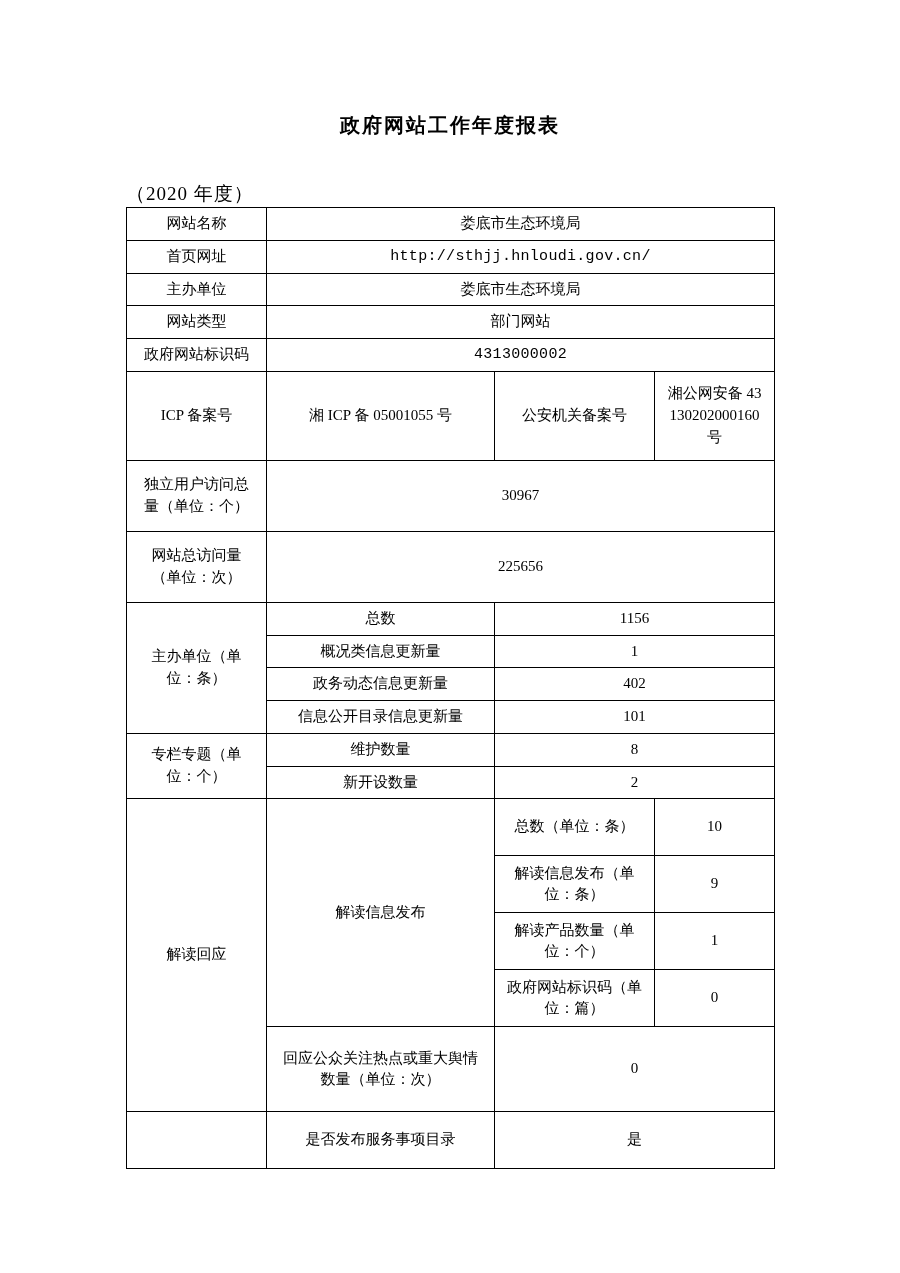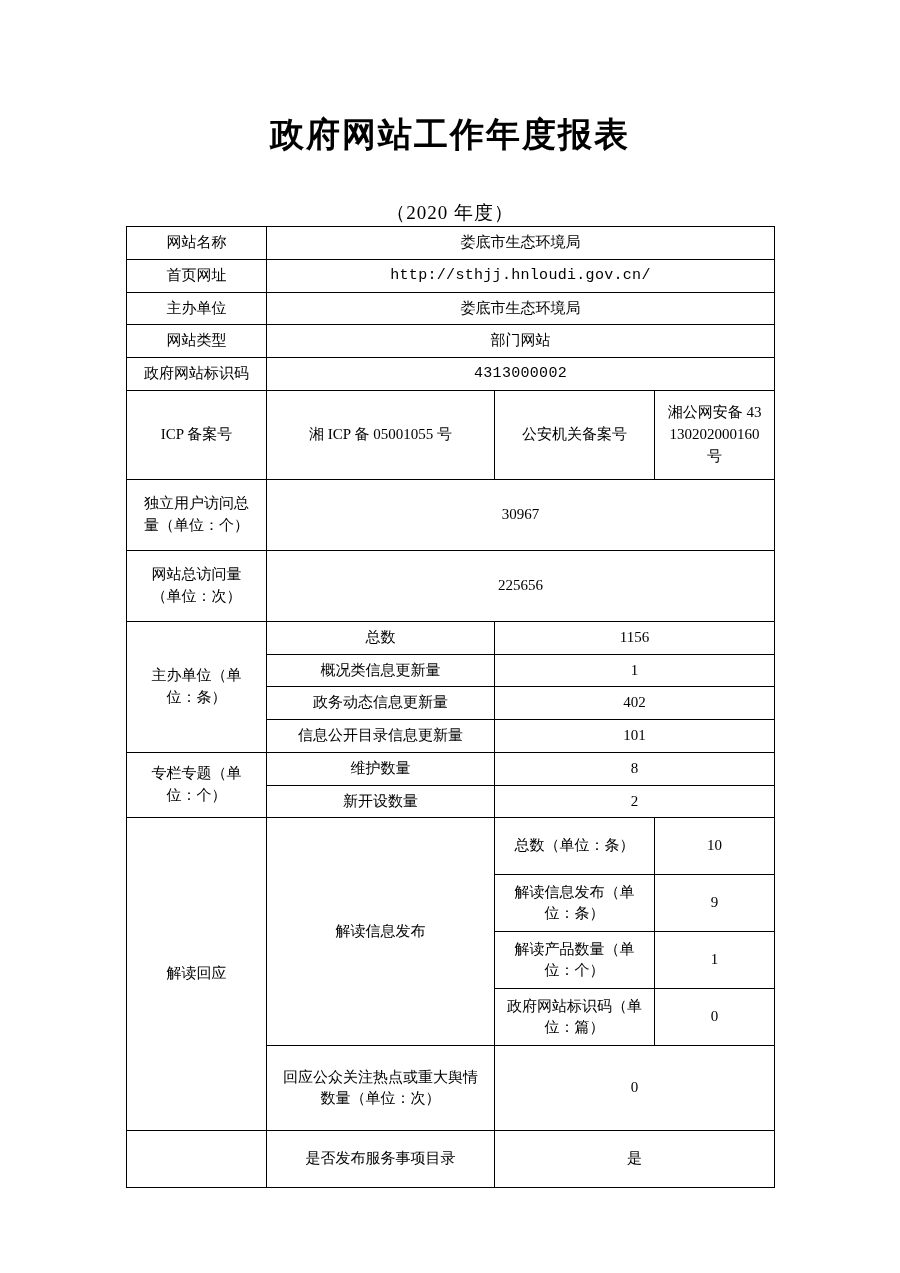--- a/index.html
+++ b/index.html
@@ -18,26 +18,26 @@
     width: 900px;
     height: 1273px;
     box-sizing: border-box;
     padding: 0 126px;
     position: relative;
   }
   .doc-title {
     text-align: center;
     font-family: "DejaVu Sans", "Liberation Sans", sans-serif;
     font-weight: bold;
-    font-size: 34px;
+    font-size: 20px;
     letter-spacing: 2px;
     margin-top: 112px;
   }
   .doc-subtitle {
-    text-align: center;
+    text-align: left;
     font-size: 19px;
     margin-top: 42px;
     letter-spacing: 1px;
   }
   .filer-line {
     font-family: "DejaVu Sans", "Liberation Sans", sans-serif;
     font-weight: bold;
     font-size: 15px;
     margin-top: 56px;
     margin-bottom: 6px;

